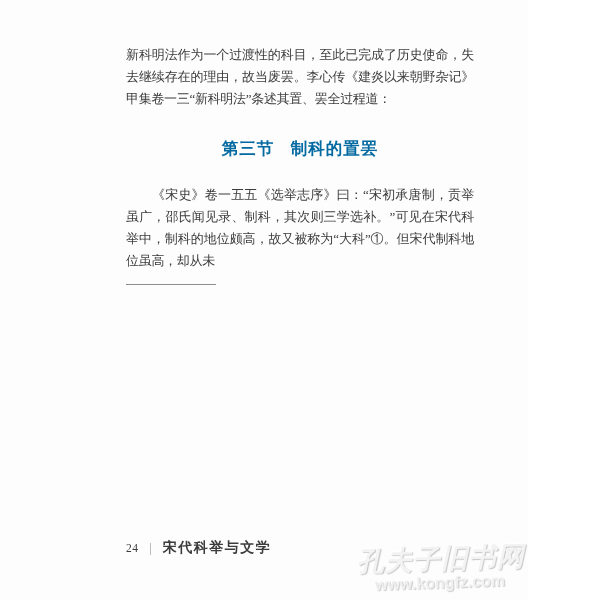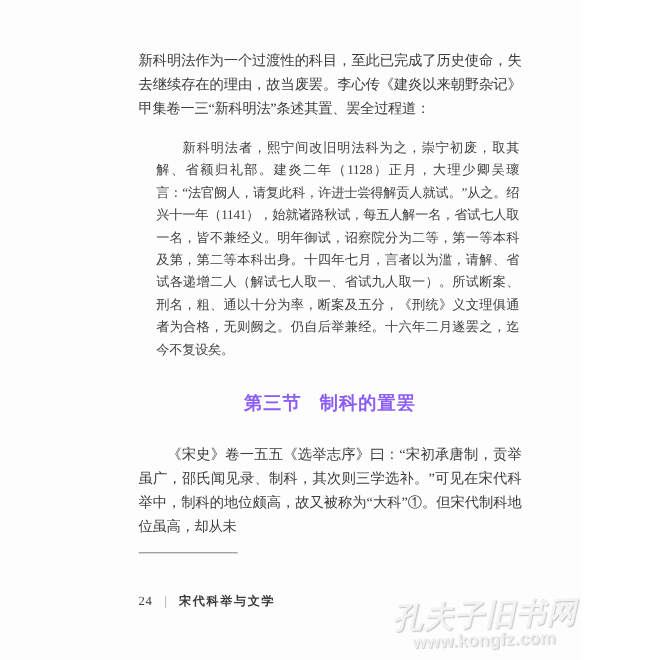--- a/index.html
+++ b/index.html
@@ -42,21 +42,21 @@
     text-align: justify;
     text-indent: 2em;
     color: #414141;
   }
   .heading {
     margin: 28px 0 0 0;
     text-align: center;
     font-size: 16.5px;
     font-weight: bold;
     letter-spacing: 1px;
-    color: #8b5cf6;
+    color: #0369a1;
   }
   .hgap { display: inline-block; width: 1em; }
   .p2 { margin-top: 24px; }
   .fn-divider {
     margin-top: 12px;
     width: 90px;
     height: 0;
     border-top: 1.5px solid #8d8d8d;
   }
   .footnote {
@@ -73,21 +73,21 @@
   .footer {
     position: absolute;
     left: 126px;
     top: 539px;
     font-size: 11.5px;
     color: #3c3c3c;
     white-space: nowrap;
   }
   .pagenum { font-weight: normal; letter-spacing: 0.5px; }
   .sep { color: #8f8f8f; margin: 0 11px; font-weight: normal; }
-  .booktitle { font-weight: bold; letter-spacing: 1.5px; font-size: 11px; text-align: right; }
+  .booktitle { font-weight: bold; letter-spacing: 1.5px; font-size: 14px; text-align: right; }
   .watermark {
     position: absolute;
     right: 6px;
     bottom: 8px;
     width: 165px;
     text-align: center;
     transform: rotate(-2deg);
     pointer-events: none;
   }
   .wm-name {
@@ -111,21 +111,20 @@
 </style>
 </head>
 <body>
 
 <div class="page">
 
   <div class="content">
 
     <p class="para">新科明法作为一个过渡性的科目，至此已完成了历史使命，失去继续存在的理由，故当废罢。李心传《建炎以来朝野杂记》甲集卷一三“新科明法”条述其置、罢全过程道：</p>
 
-    <p class="quote">新科明法者，熙宁间改旧明法科为之，崇宁初废，取其解、省额归礼部。建炎二年（1128）正月，大理少卿吴瓌言：“法官阙人，请复此科，许进士尝得解贡人就试。”从之。绍兴十一年（1141），始就诸路秋试，每五人解一名，省试七人取一名，皆不兼经义。明年御试，诏察院分为二等，第一等本科及第，第二等本科出身。十四年七月，言者以为滥，请解、省试各递增二人（解试七人取一、省试九人取一）。所试断案、刑名，粗、通以十分为率，断案及五分，《刑统》义文理俱通者为合格，无则阙之。仍自后举兼经。十六年二月遂罢之，迄今不复设矣。</p>
 
     <h3 class="heading"><span>第三节</span><span class="hgap"></span><span>制科的置罢</span></h3>
 
     <p class="para p2 indent">《宋史》卷一五五《选举志序》曰：“宋初承唐制，贡举虽广，邵氏闻见录、制科，其次则三学选补。”可见在宋代科举中，制科的地位颇高，故又被称为“大科”①。但宋代制科地位虽高，却从未</p>
 
     <div class="fn-divider"></div>
 
 
   </div>
 

